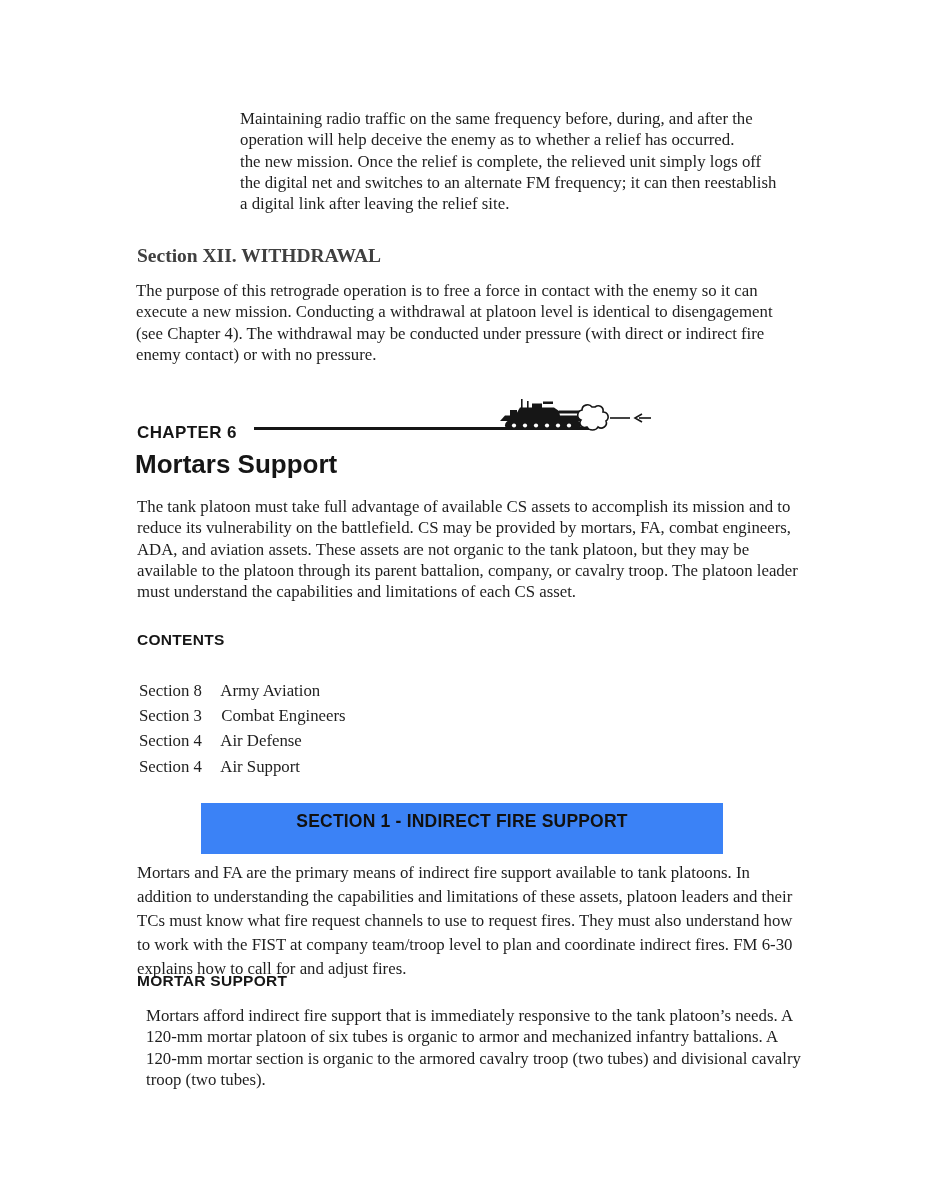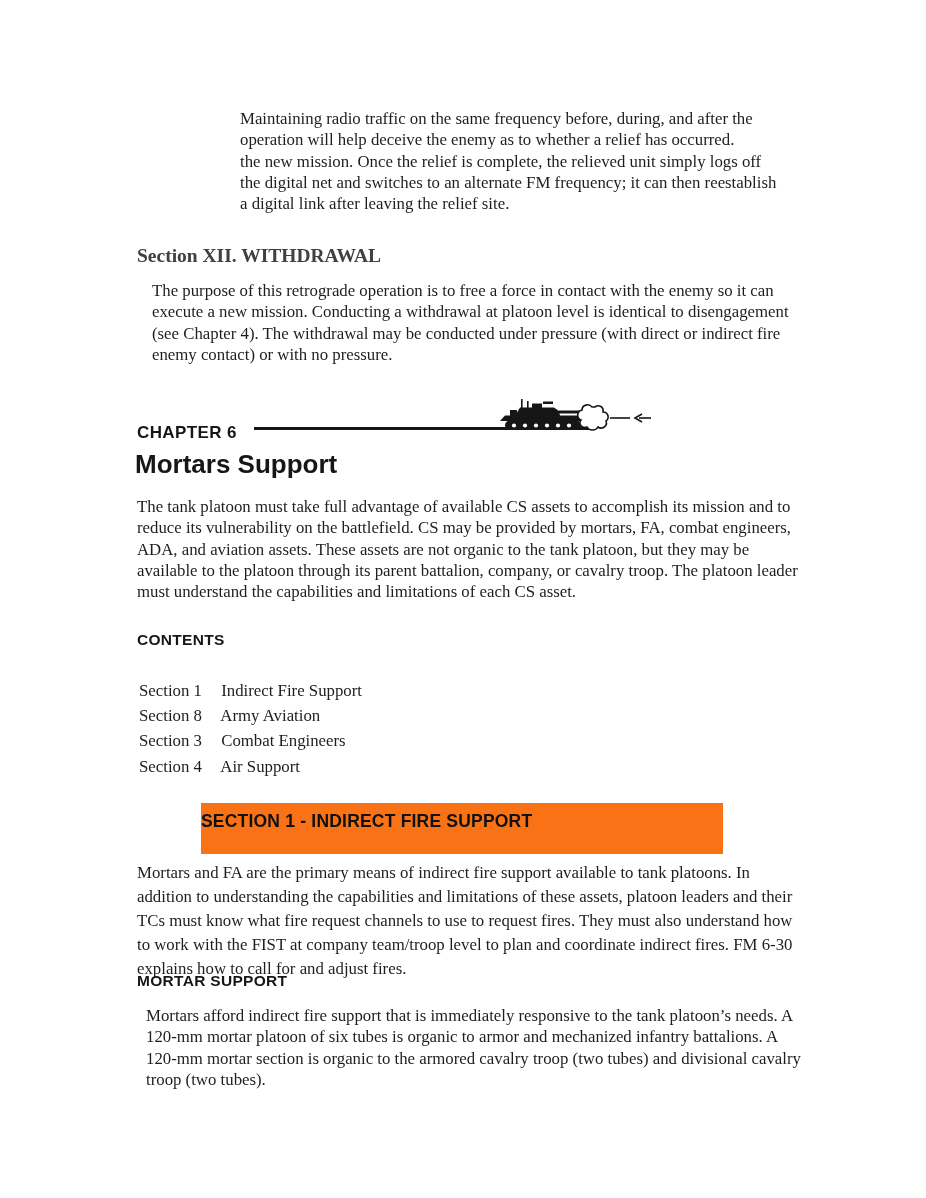--- a/index.html
+++ b/index.html
@@ -18,21 +18,21 @@
   }
   .cont-block p { margin: 0; }
 
   
   .sxii-heading {
     left: 137px; top: 245px;
     font-family: "Liberation Serif", serif;
     font-size: 19.5px; font-weight: bold; color: #404040;
   }
   .sxii-body {
-    left: 152px; top: 280px; width: 662px;
+    left: 136px; top: 280px; width: 662px;
     font-size: 16.8px; line-height: 21.3px;
   }
 
   
   .chapter-label {
     left: 137px; top: 423px;
     font-family: "Liberation Sans", sans-serif;
     font-size: 17px; font-weight: bold; letter-spacing: 0.4px; color: #161616;
   }
   .tank-art { left: 253px; top: 398px; width: 400px; height: 40px; }
@@ -52,21 +52,21 @@
     font-family: "Liberation Sans", sans-serif;
     font-size: 15.5px; font-weight: bold; letter-spacing: 0.3px; color: #161616;
   }
   .toc { left: 139px; top: 678px; font-size: 16.8px; }
   .toc-row { line-height: 25.2px; white-space: nowrap; }
   .toc-sec { display: inline-block; width: 78px; }
 
   
   .s1-banner {
     left: 201px; top: 803px; width: 522px; height: 51px;
-    background: #f97316; padding-top: 8px;
+    background: #3b82f6; text-align: center; padding-top: 8px;
     font-family: "Liberation Sans", sans-serif;
     font-size: 17.5px; font-weight: bold; letter-spacing: 0.2px; color: #111111;
   }
   .s1-intro {
     left: 137px; top: 861px; width: 664px;
     font-size: 16.8px; line-height: 24px;
   }
 
   
   .mortar-heading {
@@ -124,30 +124,30 @@
     <path d="M389,16 l-7,4 l7,4" fill="none" stroke="#161616" stroke-width="1.6"></path>
     <line x1="386" y1="20" x2="398" y2="20" stroke="#161616" stroke-width="1.6"></line>
   </svg>
 
   <h1 class="abs chapter-title">Mortars Support</h1>
   <p class="abs chapter-intro">The tank platoon must take full advantage of available CS assets to accomplish its mission and to reduce its vulnerability on the battlefield. CS may be provided by mortars, FA, combat engineers, ADA, and aviation assets. These assets are not organic to the tank platoon, but they may be available to the platoon through its parent battalion, company, or cavalry troop. The platoon leader must understand the capabilities and limitations of each CS asset.</p>
 
   <h3 class="abs contents-heading">CONTENTS</h3>
   <div class="abs toc">
     <div class="toc-row">
-      <span class="toc-sec">Section 1</span>
-      <span>Indirect Fire Support</span>
-    </div>
-    <div class="toc-row">
       <span class="toc-sec">Section 8</span>
       <span>Army Aviation</span>
     </div>
     <div class="toc-row">
       <span class="toc-sec">Section 3</span>
       <span>Combat Engineers</span>
+    </div>
+    <div class="toc-row">
+      <span class="toc-sec">Section 4</span>
+      <span>Air Defense</span>
     </div>
     <div class="toc-row">
       <span class="toc-sec">Section 4</span>
       <span>Air Support</span>
     </div>
   </div>
 
   <div class="abs s1-banner">SECTION 1 - INDIRECT FIRE SUPPORT</div>
   <p class="abs s1-intro">Mortars and FA are the primary means of indirect fire support available to tank platoons. In addition to understanding the capabilities and limitations of these assets, platoon leaders and their TCs must know what fire request channels to use to request fires. They must also understand how to work with the FIST at company team/troop level to plan and coordinate indirect fires. FM 6-30 explains how to call for and adjust fires.</p>
 

